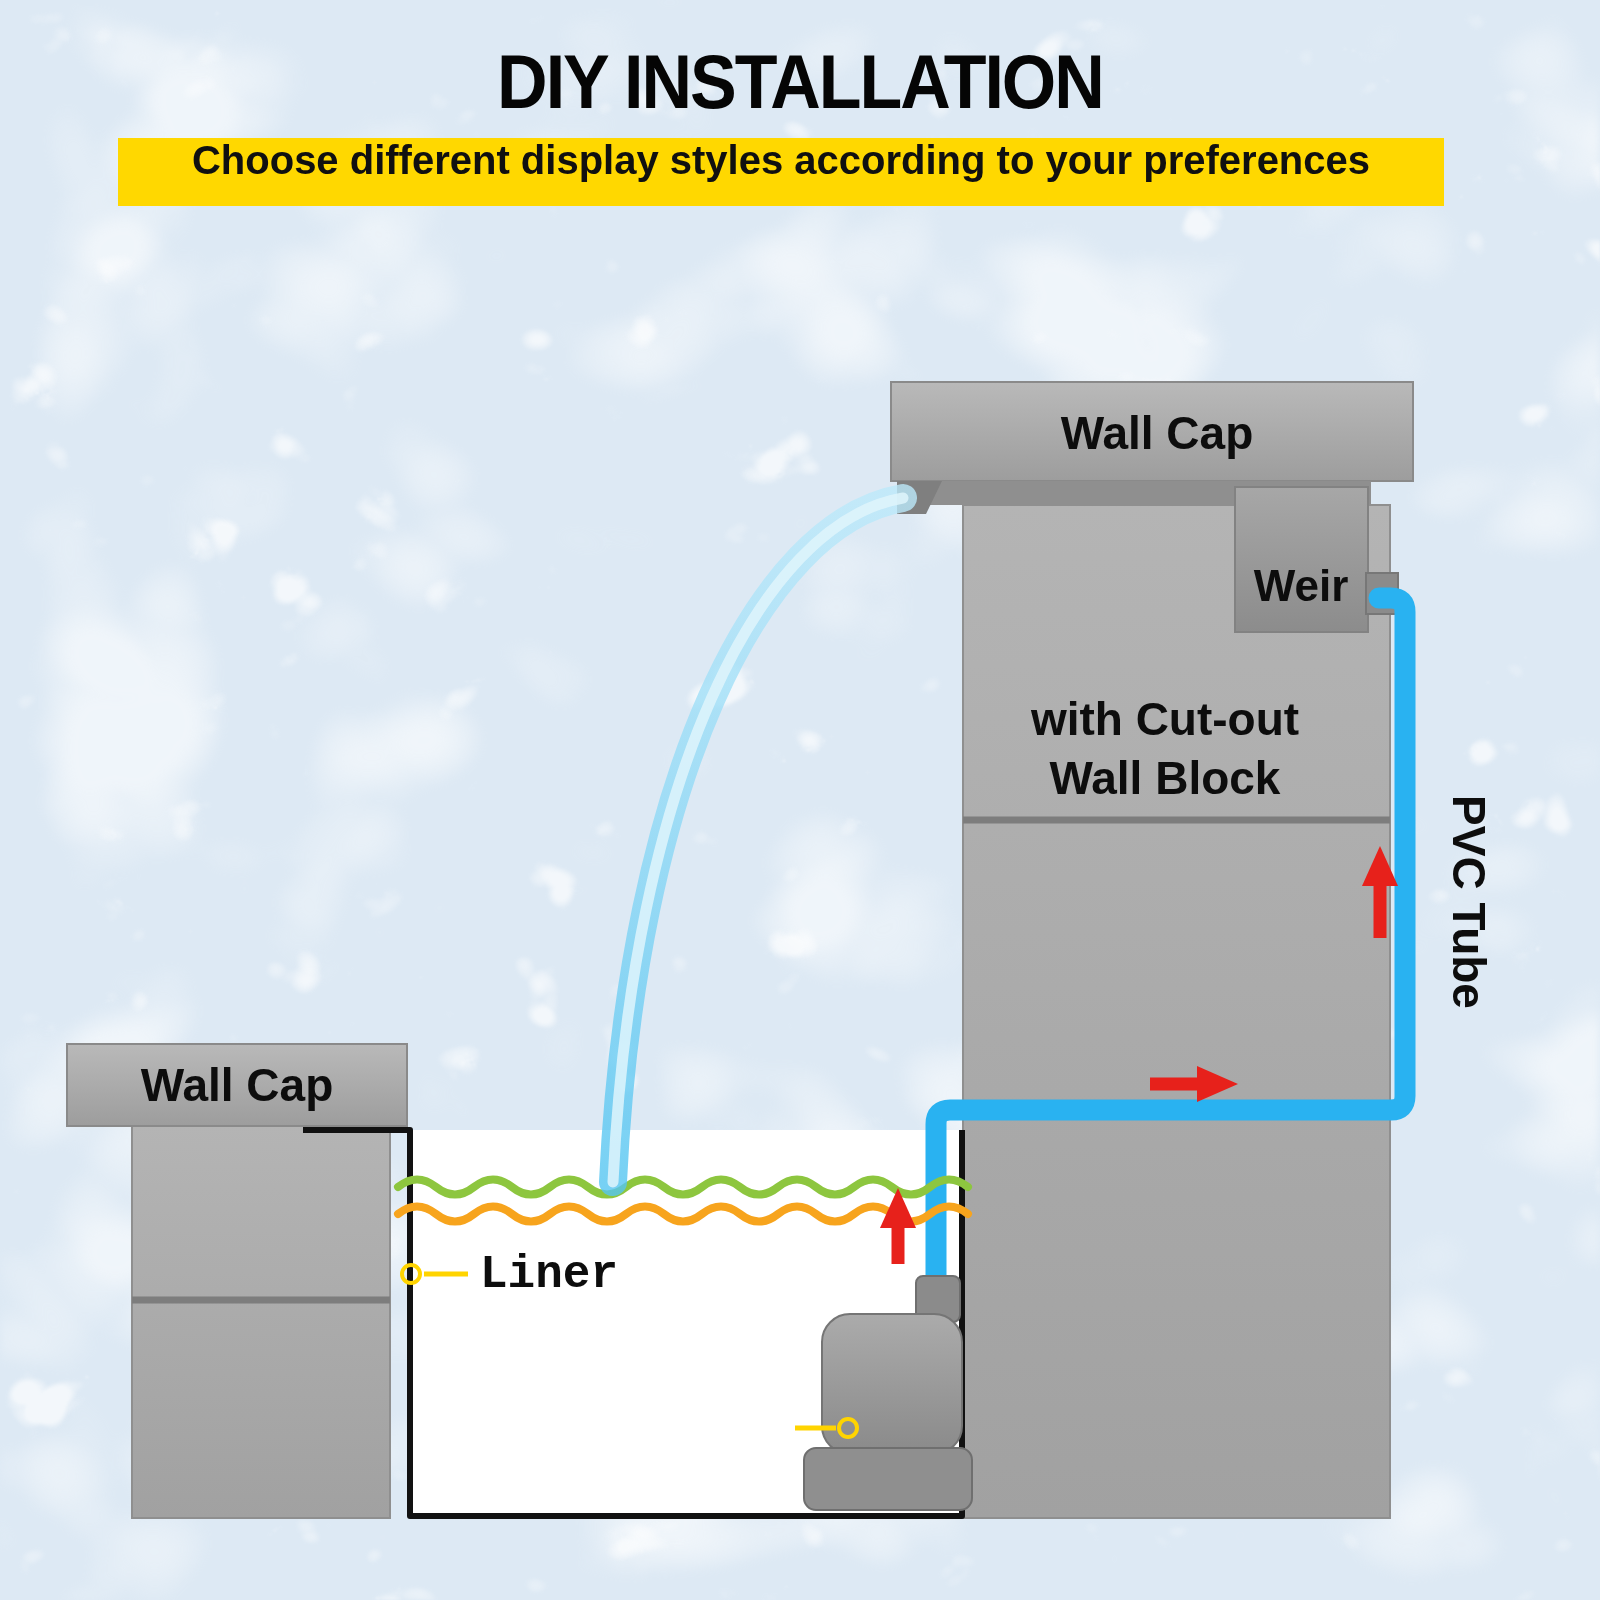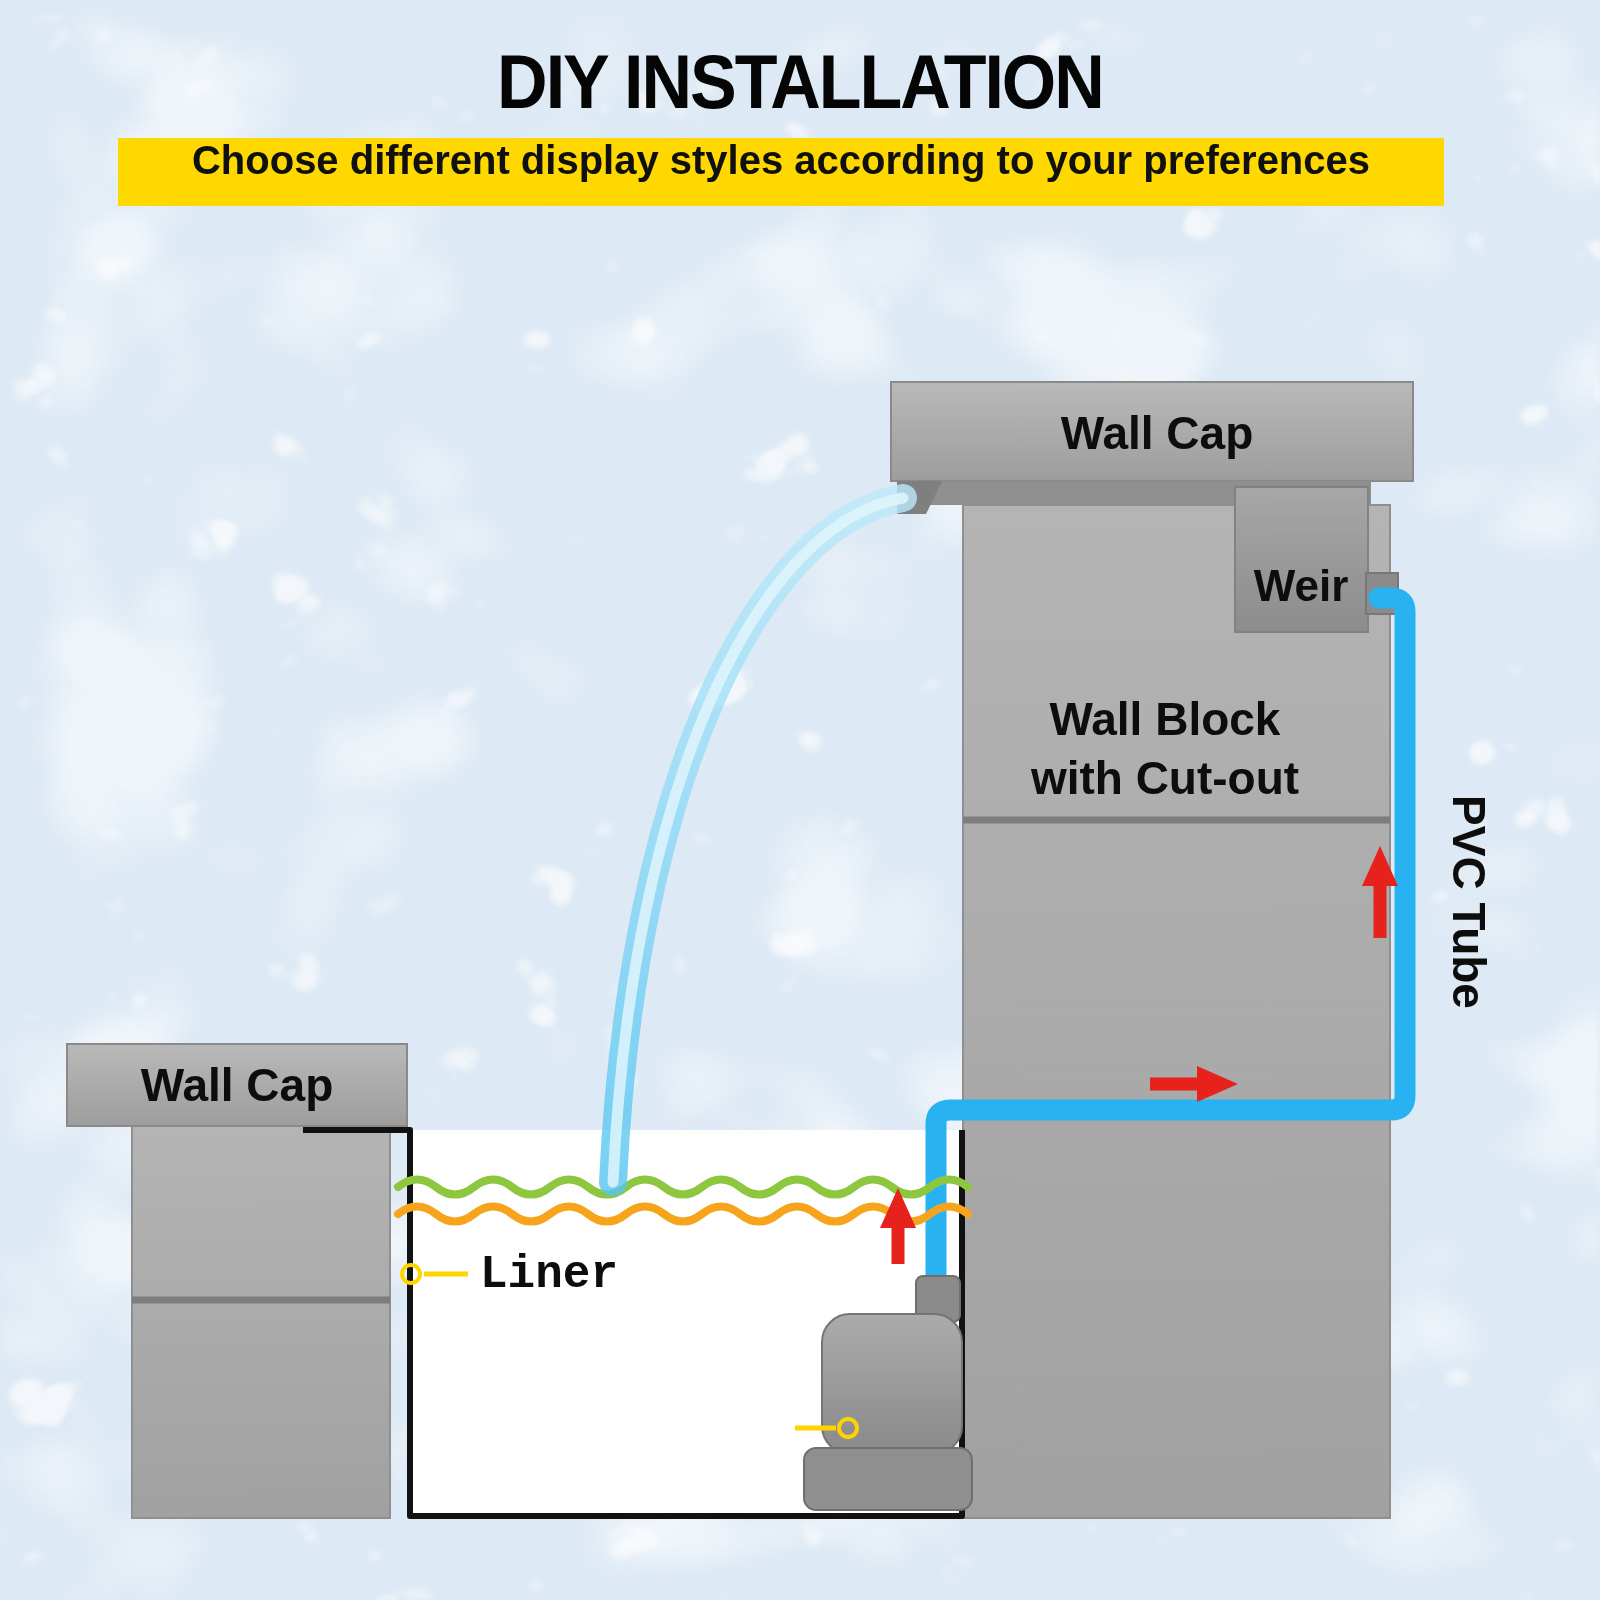--- a/index.html
+++ b/index.html
@@ -132,22 +132,22 @@
 
   <div class="banner">
     <span>Choose different display styles according to your preferences</span>
   </div>
 
   <div class="label centered" style="left:1157px; top:406px;">Wall Cap</div>
 
   <div class="label centered" style="left:1301px; top:540px; font-size:44px;margin-top:20px;">Weir</div>
 
   <div class="label two-line" style="left:1165px; top:690px;">
+    <div>with Cut-out</div>
     <div>Wall Block</div>
-    <div>with Cut-out</div>
   </div>
 
   <div class="label rotated" style="left:1468px; top:902px;">PVC Tube</div>
 
   <div class="label centered" style="left:237px; top:1058px;">Wall Cap</div>
 
   <div class="label" style="left:480px; top:1248px;font-family:Liberation Mono, monospace;">Liner</div>
 
 
 </div>

